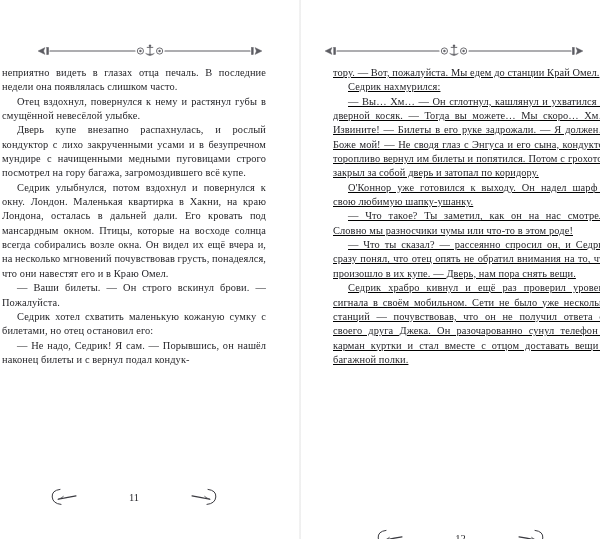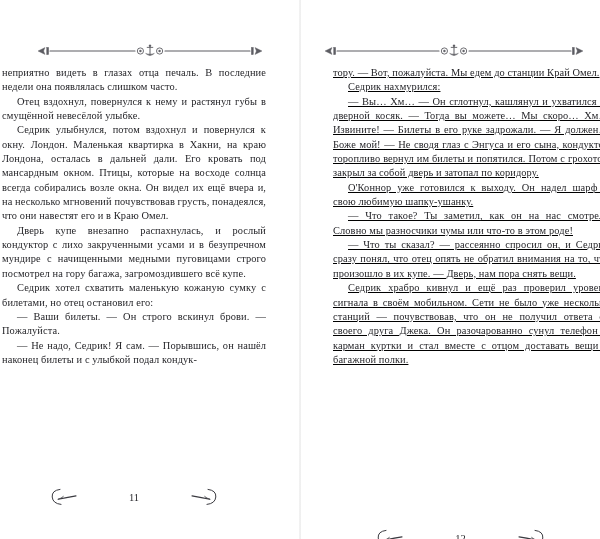--- a/index.html
+++ b/index.html
@@ -117,25 +117,25 @@
           <path d="M109.6 9.4 Q114 13.4 118.4 9.4 Q114 11.1 109.6 9.4 Z" stroke-width="0.4"></path>
           <path d="M110.8 3.4 L117.2 3.4" stroke-width="0.9"></path>
           <circle cx="114" cy="1.7" r="1.05" stroke-width="0.3"></circle>
         </g>
       </svg>
     </div>
 
     <div class="col">
       <p class="hang">неприятно видеть в глазах отца печаль. В последние недели она появлялась слишком часто.</p>
       <p class="indent">Отец вздохнул, повернулся к нему и растянул губы в смущённой невесёлой улыбке.</p>
+      <p class="indent">Дверь купе внезапно распахнулась, и рослый кондуктор с лихо закрученными усами и в безупречном мундире с начищенными медными пуговицами строго посмотрел на гору багажа, загромоздившего всё купе.</p>
       <p class="indent">Седрик улыбнулся, потом вздохнул и повернулся к окну. Лондон. Маленькая квартирка в Хакни, на краю Лондона, осталась в дальней дали. Его кровать под мансардным окном. Птицы, которые на восходе солнца всегда собирались возле окна. Он видел их ещё вчера и, на несколько мгновений почувствовав грусть, понадеялся, что они навестят его и в Краю Омел.</p>
-      <p class="indent">Дверь купе внезапно распахнулась, и рослый кондуктор с лихо закрученными усами и в безупречном мундире с начищенными медными пуговицами строго посмотрел на гору багажа, загромоздившего всё купе.</p>
+      <p class="indent">— Ваши билеты. — Он строго вскинул брови. — Пожалуйста.</p>
       <p class="indent">Седрик хотел схватить маленькую кожаную сумку с билетами, но отец остановил его:</p>
-      <p class="indent">— Ваши билеты. — Он строго вскинул брови. — Пожалуйста.</p>
-      <p class="indent">— Не надо, Седрик! Я сам. — Порывшись, он нашёл наконец билеты и с улыбкой подал кондук-</p>
+      <p class="indent">— Не надо, Седрик! Я сам. — Порывшись, он нашёл наконец билеты и с вернул подал кондук-</p>
     </div>
 
     <div class="foot">
       <svg class="flourish" viewBox="0 0 62 24" aria-hidden="true">
         <g fill="none" stroke="#3a3a40" stroke-width="1" stroke-linecap="round">
           <path d="M10 4.4 Q1.6 5.4 2.2 12 Q2.8 18.6 11 19.4"></path>
           <path d="M8.2 14.2 Q16 12.6 26 10.9" stroke-width="1.15"></path>
           <path d="M8.2 14.2 Q11.2 13 13.6 11.2 Q11.6 14.1 8.2 14.2 Z" fill="#3a3a40" stroke-width="0.4"></path>
         </g>
       </svg>

